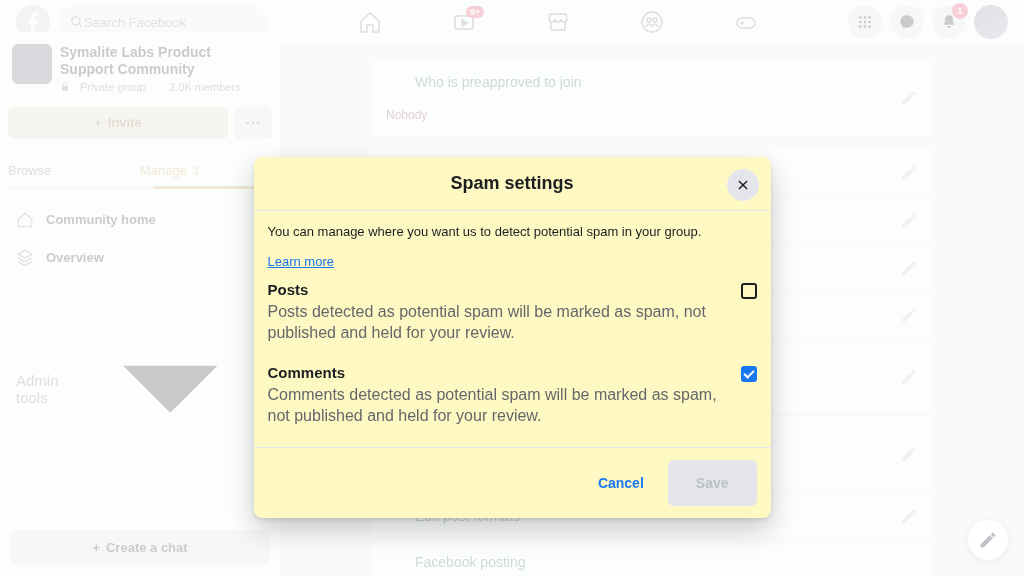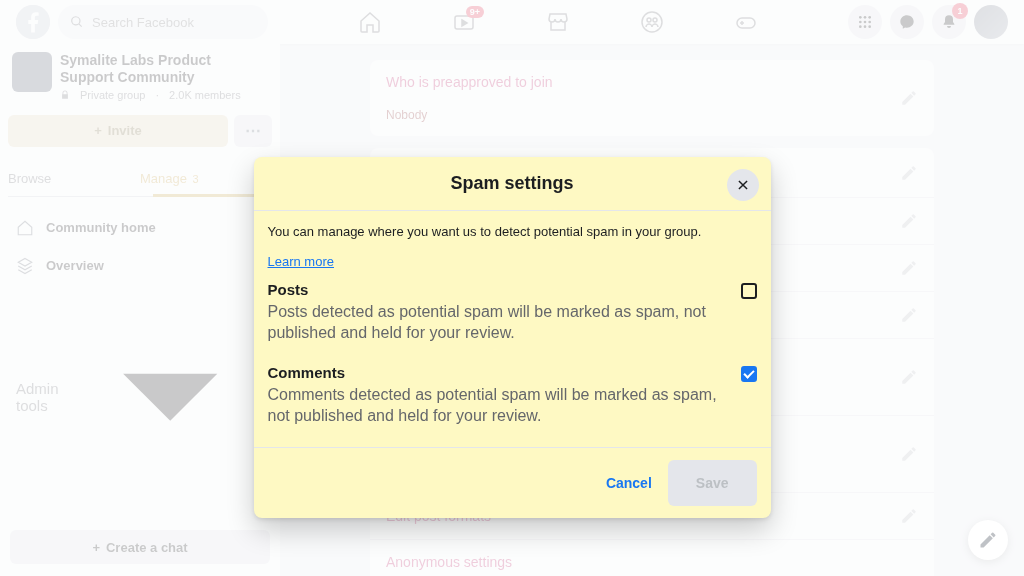--- a/index.html
+++ b/index.html
@@ -7,33 +7,33 @@
 
 
 .bg-page { position: absolute; inset: 0; filter: opacity(0.5); }
 
 
 .topnav { height: 44px; background: #fff; display: flex; align-items: center; padding: 0 16px; box-shadow: 0 1px 2px rgba(0,0,0,0.05); }
 .fb-logo { width: 34px; height: 34px; border-radius: 50%; background: #d8dadf; display: flex; align-items: center; justify-content: center; color: #fff; }
 .fb-logo svg { width: 34px; height: 34px; }
 .search-wrap { margin-left: 8px; background: #f0f2f5; border-radius: 20px; height: 34px; display: flex; align-items: center; padding: 0 12px; width: 210px; }
 .search-wrap svg { width: 14px; height: 14px; fill: #65676b; }
-.search-wrap input { border: none; background: transparent; margin-left: 8px; font-size: 13px; outline: none; width: 160px; color: #65676b; }
+.search-wrap input { border: none; background: transparent; margin-left: 0; font-size: 13px; outline: none; width: 160px; color: #65676b; }
 .nav-center { flex: 1; display: flex; justify-content: center; gap: 70px; align-items: center; }
 .nav-icon { width: 24px; height: 24px; color: #65676b; position: relative; }
 .nav-icon svg { width: 24px; height: 24px; fill: none; stroke: currentColor; stroke-width: 1.5; }
 .badge-red { position: absolute; top: -4px; right: -8px; background: #e41e3f; color: #fff; font-size: 9px; padding: 1px 4px; border-radius: 8px; font-weight: 600; }
 .nav-right { display: flex; gap: 8px; align-items: center; }
 .circle-btn { width: 34px; height: 34px; border-radius: 50%; background: #e4e6eb; display: flex; align-items: center; justify-content: center; position: relative; }
 .circle-btn svg { width: 16px; height: 16px; fill: #050505; }
 .avatar { width: 34px; height: 34px; border-radius: 50%; background: linear-gradient(135deg, #6b7280, #9ca3af); }
 .notif-dot { position: absolute; top: -2px; right: -2px; background: #e41e3f; color: #fff; font-size: 9px; width: 16px; height: 16px; border-radius: 50%; display: flex; align-items: center; justify-content: center; font-weight: 600; }
 
 
-.sidebar { position: absolute; left: 0; top: 40px; width: 280px; bottom: 0; background: #fff; padding: 8px; }
+.sidebar { position: absolute; left: 0; top: 32px; width: 280px; bottom: 0; background: #fff; padding: 8px; }
 .group-header { display: flex; gap: 8px; padding: 4px; }
 .group-img { width: 40px; height: 40px; border-radius: 6px; background: #4b5563; flex-shrink: 0; }
 .group-title { font-size: 14px; font-weight: 600; color: #050505; line-height: 1.2; }
 .group-meta { font-size: 11px; color: #65676b; margin-top: 3px; display: flex; align-items: center; gap: 10px; }
 .group-meta svg { width: 10px; height: 10px; fill: #65676b; }
 .invite-row { display: flex; gap: 6px; margin-top: 10px; }
 .invite-btn { flex: 1; background: #e7d9b8; border-radius: 6px; height: 32px; display: flex; align-items: center; justify-content: center; font-size: 13px; font-weight: 600; color: #7a6a3f; gap: 6px; }
 .more-btn { width: 38px; height: 32px; background: #e4e6eb; border-radius: 6px; display: flex; align-items: center; justify-content: center; color: #606770; font-weight: bold; }
 .tabs { display: flex; margin-top: 14px; border-bottom: 1px solid #ced0d4; }
 .tab { flex: 1; text-align: left; padding: 10px 0; font-size: 13px; font-weight: 400; color: #65676b; position: relative; }
@@ -43,21 +43,21 @@
 .nav-item { display: flex; align-items: center; gap: 12px; padding: 10px 8px; font-size: 13px; font-weight: 600; color: #050505; border-radius: 6px; }
 .nav-item svg.nav-ico { width: 18px; height: 18px; fill: none; stroke: #606770; stroke-width: 1.5; }
 .section-hdr { font-size: 15px; color: #65676b; padding: 10px 8px; display: flex; justify-content: space-between; align-items: center; }
 .chat-btn { position: absolute; bottom: 12px; left: 10px; right: 10px; height: 34px; background: #e4e6eb; border-radius: 6px; display: flex; align-items: center; justify-content: center; font-size: 13px; font-weight: 600; color: #050505; gap: 6px; }
 
 
 .main-bg { position: absolute; left: 280px; top: 44px; right: 0; bottom: 0; padding: 16px 90px; }
 .card { background: #fff; border-radius: 8px; margin-bottom: 12px; }
 .card-row { display: flex; justify-content: space-between; align-items: center; padding: 14px 16px; border-bottom: 1px solid #e4e6eb; }
 .card-row:last-child { border-bottom: none; }
-.card-row .l1 { font-size: 14px; color: #be185d; }
+.card-row .l1 { font-size: 14px; color: #14532d; margin-left: 29px; }
 .card-row .l2 { font-size: 12px; color: #7f1d1d; margin-top: 18px; }
 .card-row.hdr .l1 { font-size: 18px; font-weight: 700; }
 .edit-ico { width: 18px; height: 18px; fill: #bcc0c4; }
 
 .fab { position: absolute; bottom: 16px; right: 16px; width: 40px; height: 40px; border-radius: 50%; background: #fff; box-shadow: 0 2px 8px rgba(0,0,0,0.15); display: flex; align-items: center; justify-content: center; }
 .fab svg { width: 20px; height: 20px; fill: #606770; }
 
 
 .overlay { position: absolute; inset: 0; background: rgba(255,255,255,0.6); display: flex; align-items: flex-start; justify-content: center; padding-top: 157px; }
 .modal { width: 517px; background: #fef9c3; border-radius: 8px; box-shadow: 0 12px 28px rgba(0,0,0,0.2), 0 2px 4px rgba(0,0,0,0.1); }
@@ -68,21 +68,21 @@
 .modal-body { padding: 12px 14px; }
 .intro { font-size: 13px; color: #1c1e21; line-height: 1.35; }
 .learn { color: #1877f2; font-size: 13px; display: block; margin-top: 13px; }
 .setting-row { display: flex; justify-content: space-between; align-items: flex-start; padding: 12px 0 8px; gap: 20px; }
 .setting-row .txt h3 { font-size: 15px; font-weight: 600; color: #1c1e21; margin-bottom: 3px; }
 .setting-row .txt p { font-size: 16px; color: #65676b; line-height: 1.35; }
 .cb-wrap { padding-top: 2px; }
 input[type=checkbox].cb { appearance: none; width: 16px; height: 16px; border: 2px solid #1c1e21; border-radius: 3px; position: relative; cursor: pointer; }
 input[type=checkbox].cb:checked { background: #1877f2; border-color: #1877f2; }
 input[type=checkbox].cb:checked::after { content: ''; position: absolute; left: 3px; top: 0px; width: 4px; height: 8px; border: solid white; border-width: 0 2px 2px 0; transform: rotate(45deg); }
-.modal-ftr { border-top: 1px solid #e4e6eb; padding: 12px 14px; display: flex; justify-content: flex-end; }
+.modal-ftr { border-top: 1px solid #e4e6eb; padding: 12px 14px; display: flex; justify-content: flex-end; gap: 8px; }
 .btn-cancel { background: transparent; border: none; color: #1877f2; font-size: 14px; font-weight: 600; padding: 8px 16px; border-radius: 6px; cursor: pointer; }
 .btn-save { background: #e4e6eb; border: none; color: #bcc0c4; font-size: 14px; font-weight: 600; padding: 15px 28px; border-radius: 6px; cursor: pointer; }
 </style>
 </head>
 <body>
 
 <div class="bg-page">
   <div class="topnav">
     <div class="fb-logo">
       <svg viewBox="0 0 36 36">
@@ -271,21 +271,21 @@
       <div class="card-row">
           <div>
             <div class="l1">Edit post formats</div>
           </div>
           <svg class="edit-ico" viewBox="0 0 24 24">
             <path d="M3 17.25V21h3.75L17.81 9.94l-3.75-3.75L3 17.25zM20.71 7.04a1 1 0 000-1.41l-2.34-2.34a1 1 0 00-1.41 0l-1.83 1.83 3.75 3.75 1.83-1.83z"></path>
           </svg>
         </div>
       <div class="card-row">
           <div>
-            <div class="l1">Anonymous settings</div>
+            <div class="l1">Facebook posting</div>
             <div class="l2">On</div>
           </div>
         </div>
     </div>
   </div>
 </div>
 
 <div class="fab">
   <svg viewBox="0 0 24 24">
       <path d="M3 17.25V21h3.75L17.81 9.94l-3.75-3.75L3 17.25zM20.71 7.04a1 1 0 000-1.41l-2.34-2.34a1 1 0 00-1.41 0l-1.83 1.83 3.75 3.75 1.83-1.83z"></path>

